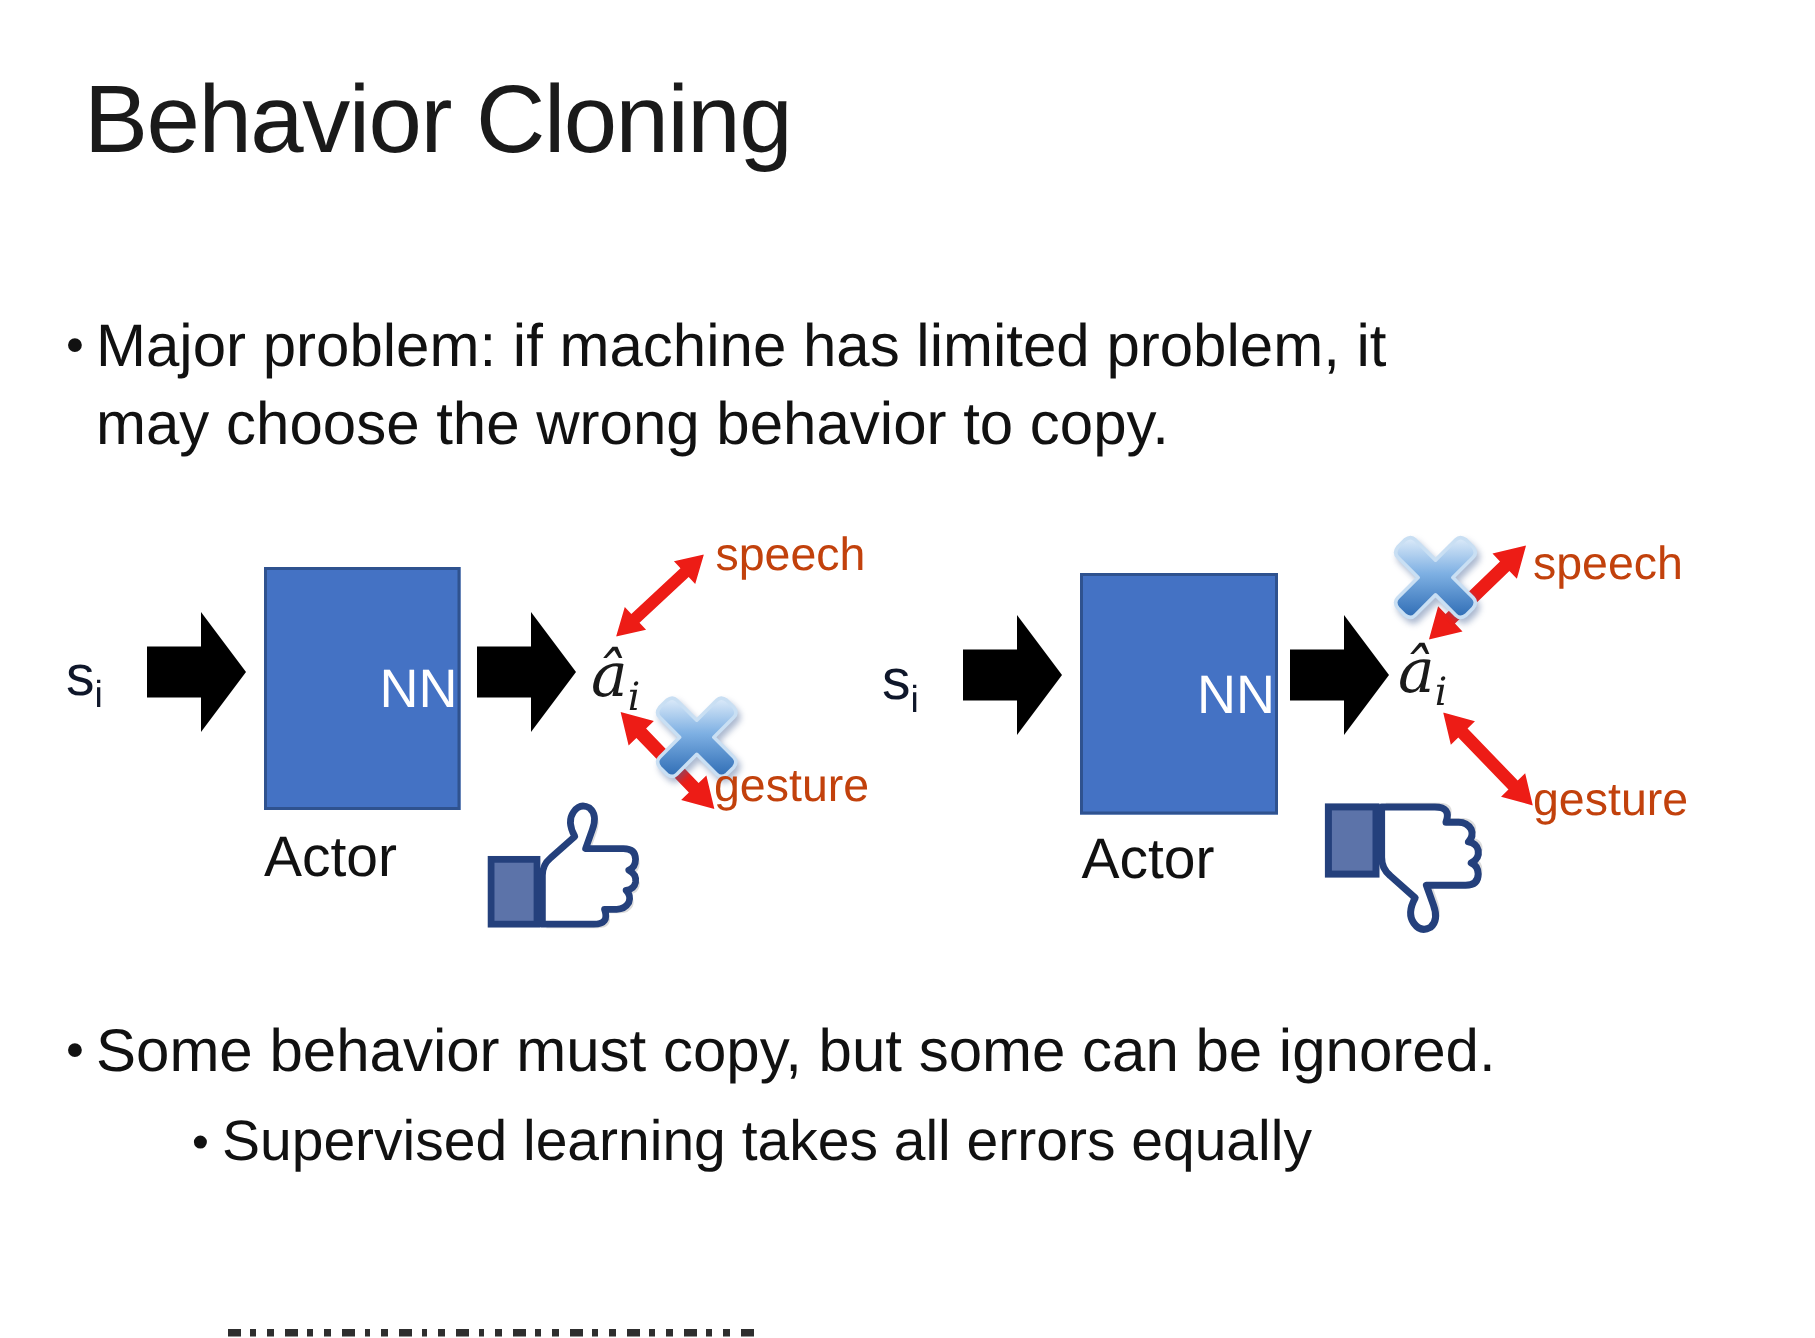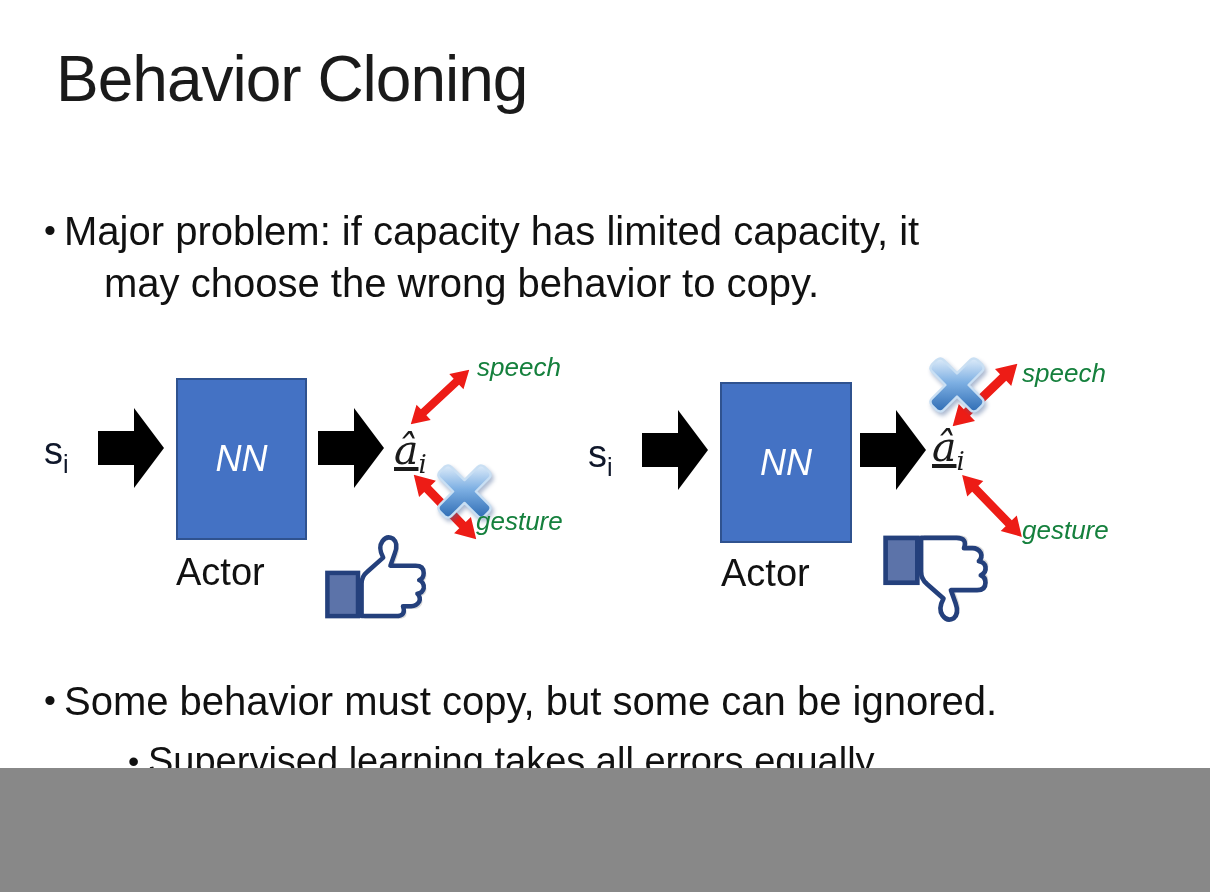--- a/index.html
+++ b/index.html
@@ -1,43 +1,43 @@
 <!DOCTYPE html>
 <html><head>
 <meta charset="utf-8">
 <style>
   html,body{margin:0;padding:0;}
   body{font-family:"Liberation Sans",sans-serif;background:#888;}
   .slide{
-    position:relative;width:1210px;height:768px;background:#ffffff;
+    position:relative;width:1210px;height:892px;background:#ffffff;
     overflow:hidden;color:#1a1a1a;
   }
   .abs{position:absolute;}
   .title{
     left:56px;top:42px;font-size:64px;font-weight:400;letter-spacing:-1px;
     color:#1a1a1a;white-space:nowrap;
   }
   .bullet-line{
     position:absolute;display:flex;align-items:flex-start;
     font-size:40px;line-height:1.25;white-space:nowrap;color:#111;
   }
   .bullet-line .dot{width:20px;flex:0 0 20px;font-size:34px;line-height:1.45;}
   .sub-bullet{font-size:38px;}
   .sub-bullet .dot{font-size:32px;}
   .nn-box{
-    display:flex;align-items:center;justify-content:center;
-    background:#4472C4;border:2px solid #2F528F;box-sizing:border-box;font-style:italic;
+    display:flex;align-items:center;justify-content:flex-end;
+    background:#4472C4;border:2px solid #2F528F;box-sizing:border-box;
   }
   .nn-label{color:#ffffff;font-size:36px;}
   .actor-label{font-size:38px;color:#111;}
   .io-label{font-size:38px;color:#0f172a;white-space:nowrap;}
   .io-label sub{font-size:25px;}
-  .math-label{font-family:"DejaVu Serif",serif;font-style:italic;font-size:41px;white-space:nowrap;text-decoration:underline;}
+  .math-label{font-family:"DejaVu Serif",serif;font-style:italic;font-size:41px;white-space:nowrap;}
   .math-label sub{font-size:26px;}
-  .branch-label{font-size:26px;color:#15803d;white-space:nowrap;font-style:italic;}
+  .branch-label{font-size:31px;color:#c2410c;white-space:nowrap;}
   .red-arrow{position:absolute;}
   .cross-icon{position:absolute;filter:drop-shadow(2px 3px 2px rgba(70,100,150,.45));}
   .clipped-bottom{
     position:absolute;left:152px;top:886px;width:352px;height:5px;
     background:repeating-linear-gradient(90deg,
       #2e2e2e 0 9px, transparent 9px 15px,
       #2e2e2e 15px 19px, transparent 19px 26px,
       #2e2e2e 26px 31px, transparent 31px 38px);
   }
 </style>
@@ -53,23 +53,23 @@
         <stop offset="0.45" stop-color="#7EB0E3"></stop>
         <stop offset="1" stop-color="#2F6DB5"></stop>
       </linearGradient>
     </defs>
   </svg>
 
   <div class="abs title">Behavior Cloning</div>
 
   <div class="bullet-line" style="left:44px;top:206px;">
     <span class="dot">•</span>
-    <span>Major problem: if capacity has limited capacity, it</span>
+    <span>Major problem: if machine has limited problem, it</span>
   </div>
-  <div class="bullet-line" style="left:64px;top:258px;margin-left:40px;">
+  <div class="bullet-line" style="left:64px;top:258px;">
     <span>may choose the wrong behavior to copy.</span>
   </div>
 
   <div class="abs io-label" style="left:44px;top:430px;">
     <span>s</span><sub>i</sub>
   </div>
 
   <svg class="abs" style="left:98px;top:398px;" width="66" height="100" viewBox="0 0 66 100">
     <polygon points="0,33 36,33 36,10 66,50 36,90 36,67 0,67" fill="#000000"></polygon>
   </svg>

